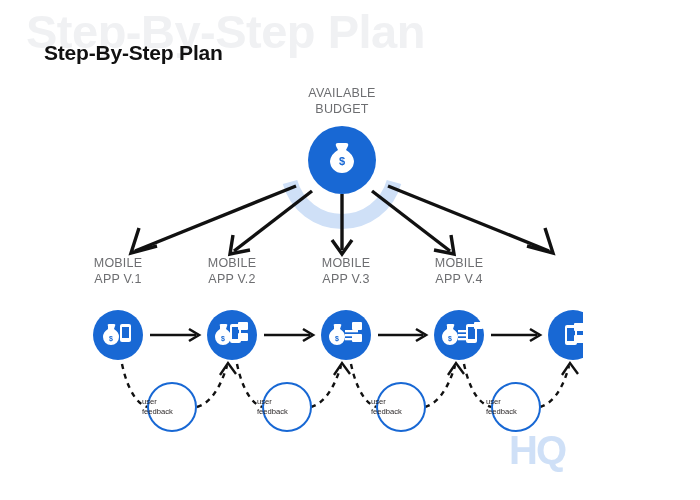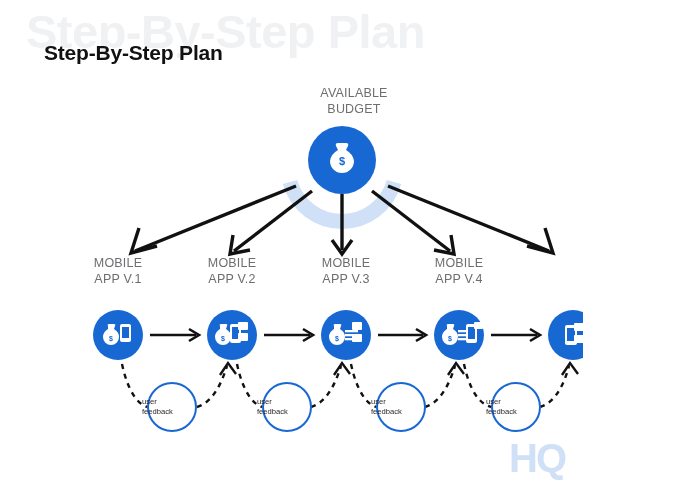--- a/index.html
+++ b/index.html
@@ -50,40 +50,40 @@
   .node-caption {
     position: absolute;
     text-align: center;
     font-size: 12.5px;
     color: #6d6e71;
     line-height: 1.25;
     letter-spacing: 0.2px;
     white-space: pre-line;
   }
   .budget-caption {
-    left: 289px;
+    left: 277px;
     top: 86px;
     width: 130px;
   }
   .step-caption {
     top: 256px;
     width: 112px;
   }
   .fb-label {
     position: absolute;
     width: 60px;
     font-size: 7.6px;
     color: #231f20;
     line-height: 1.35;
     white-space: pre-line;
   }
   .hq-logo {
     position: absolute;
     right: 18px;
-    bottom: 22px;
+    bottom: 30px;
     font-size: 40px;
     font-weight: 700;
     color: #cfe0f7;
     letter-spacing: -2px;
     line-height: 1;
   }
 </style>
 </head>
 <body>
 

